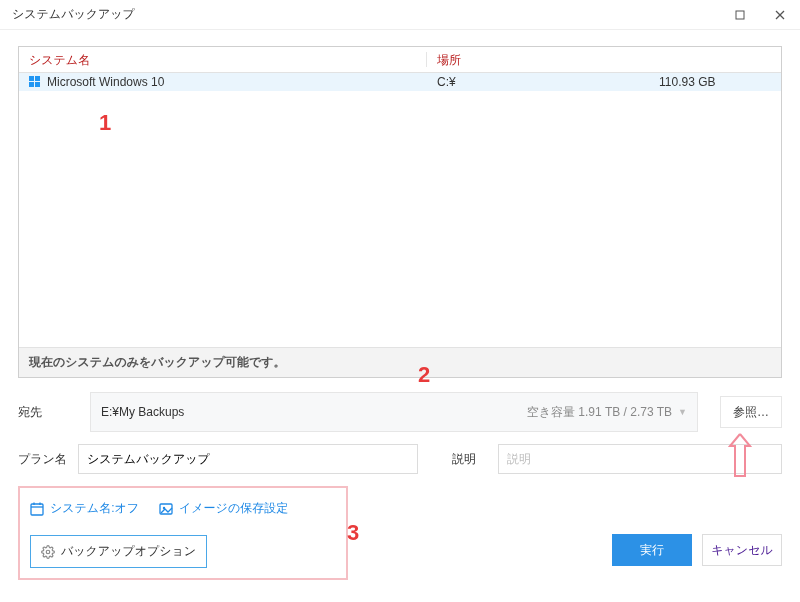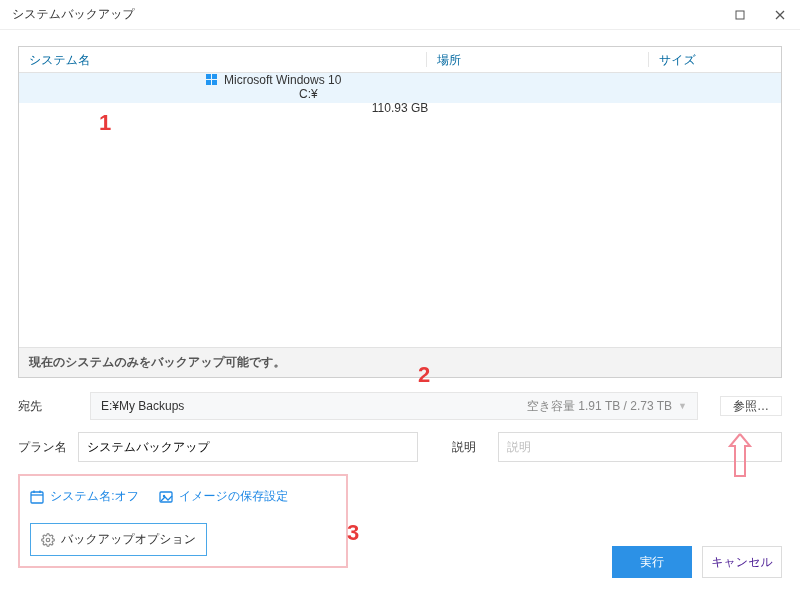--- a/index.html
+++ b/index.html
@@ -7,55 +7,55 @@
 
     .titlebar { height: 30px; display: flex; align-items: center; padding-left: 12px; border-bottom: 1px solid #eee; }
     .titlebar .title { font-size: 12px; color: #333; flex: 1; }
     .titlebar .win-controls { display: flex; height: 100%; }
     .titlebar .win-btn { width: 40px; display: flex; align-items: center; justify-content: center; font-size: 10px; color: #555; cursor: pointer; }
 
     .content { padding: 16px 18px 10px 18px; }
 
     .table-frame { border: 1px solid #cfcfcf; height: 332px; display: flex; flex-direction: column; background: #fff; position: relative; }
     .thead { display: flex; border-bottom: 1px solid #e2e2e2; background: #fff; height: 26px; }
-    .thead .th { font-size: 12px; color: #0369a1; padding: 5px 10px; border-right: 0px solid #eee; position: relative; }
+    .thead .th { font-size: 12px; color: #b91c1c; padding: 5px 10px; border-right: 0px solid #eee; position: relative; }
     .thead .th::after { content: ""; position: absolute; right: 0; top: 5px; bottom: 5px; width: 1px; background: #e5e5e5; }
     .thead .th:last-child::after { display: none; }
     .col-name { width: 408px; }
     .col-loc  { width: 222px; }
     .col-size { flex: 1; }
 
     .tbody { flex: 1; background: #fff; overflow: hidden; }
-    .trow { display: flex; height: 30px; align-items: center; background: #eaf5fd; flex-direction: column; }
+    .trow { display: flex; height: 18px; align-items: center; background: #eaf5fd; }
     .trow .td { font-size: 12px; color: #333; padding: 0 10px; display: flex; align-items: center; }
     .sys-icon { color: #2196f3; margin-right: 6px; font-size: 11px; }
 
     .foot-note { background: #f3f3f3; border-top: 1px solid #e2e2e2; padding: 6px 10px; font-size: 12px; color: #555; font-weight: bold; }
 
     .form-row { display: flex; align-items: center; margin-top: 14px; gap: 22px; }
     .label { width: 50px; font-size: 12px; color: #333; }
-    .dest-box { flex: 1; background: #f7f8f9; border: 1px solid #e6e6e6; height: 28px; display: flex; align-items: center; padding: 0 10px; font-size: 12px; color: #333; justify-content: space-between; }
+    .dest-box { flex: 1; background: #f7f8f9; border: 1px solid #e6e6e6; height: 40px; display: flex; align-items: center; padding: 0 10px; font-size: 12px; color: #333; justify-content: space-between; }
     .free-space { color: #888; font-size: 12px; display: flex; align-items: center; gap: 6px; }
     .dropdown-caret { color: #bbb; font-size: 9px; }
-    .browse-btn { height: 20px; padding: 0 12px; background: #fff; border: 1px solid #e6e6e6; font-size: 12px; color: #444; cursor: pointer; }
+    .browse-btn { height: 32px; padding: 0 12px; background: #fff; border: 1px solid #e6e6e6; font-size: 12px; color: #444; cursor: pointer; }
 
     .row2 { display: flex; align-items: center; margin-top: 12px; gap: 10px; }
     .plan-input { width: 340px; height: 30px; border: 1px solid #dcdcdc; padding: 0 8px; font-size: 12px; }
     .desc-label { width: 36px; font-size: 12px; color: #333; margin-left: 24px; }
     .desc-input { flex: 1; height: 30px; border: 1px solid #dcdcdc; padding: 0 8px; font-size: 12px; }
     .desc-input::placeholder { color: #bdbdbd; }
 
     .options-box { border: 2px solid #f5bfc4; padding: 8px 10px 10px 10px; margin-top: 12px; display: inline-block; width: 330px; }
     .opt-top { display: flex; gap: 20px; align-items: center; margin-top: 4px; margin-bottom: 18px; }
     .link { font-size: 12px; color: #1e88e5; cursor: pointer; display: flex; align-items: center; gap: 6px; }
     .link .ico { color: #1e88e5; font-size: 13px; }
     .backup-opt-btn { border: 1px solid #4aa7e8; padding: 7px 10px; font-size: 12px; color: #333; background: #fff; cursor: pointer; display: inline-flex; align-items: center; gap: 6px; }
     .gear { color: #888; }
 
-    .action-row { position: absolute; right: 18px; bottom: 24px; display: flex; gap: 10px; align-items: center; }
+    .action-row { position: absolute; right: 18px; bottom: 36px; display: flex; gap: 10px; align-items: center; }
     .run-btn { background: #2c91e6; color: #fff; border: none; height: 32px; width: 80px; font-size: 12px; cursor: pointer; }
     .cancel-btn { background: #fff; border: 1px solid #dcdcdc; color: #4c1d95; height: 32px; width: 80px; font-size: 12px; cursor: pointer; }
 
     .annot { position: absolute; color: #e83a3a; font-weight: bold; font-size: 22px; font-family: Arial, sans-serif; pointer-events: none; }
     .arrow-up { position: absolute; pointer-events: none; }
 
     svg { display: block; }
   </style>
 </head>
 <body>
@@ -77,21 +77,20 @@
   </div>
 </div>
 
 <div class="content">
 
   
   <div class="table-frame">
     <div class="thead">
       <div class="th col-name">システム名</div>
       <div class="th col-loc">場所</div>
-      <div class="th col-size">サイズ</div>
     </div>
     <div class="tbody">
       <div class="trow">
         <div class="td col-name">
           <span class="sys-icon">
             <svg width="12" height="12">
               <rect x="0" y="0" width="5" height="5" fill="#2196f3"></rect>
               <rect x="6" y="0" width="5" height="5" fill="#2196f3"></rect>
               <rect x="0" y="6" width="5" height="5" fill="#2196f3"></rect>
               <rect x="6" y="6" width="5" height="5" fill="#2196f3"></rect>

